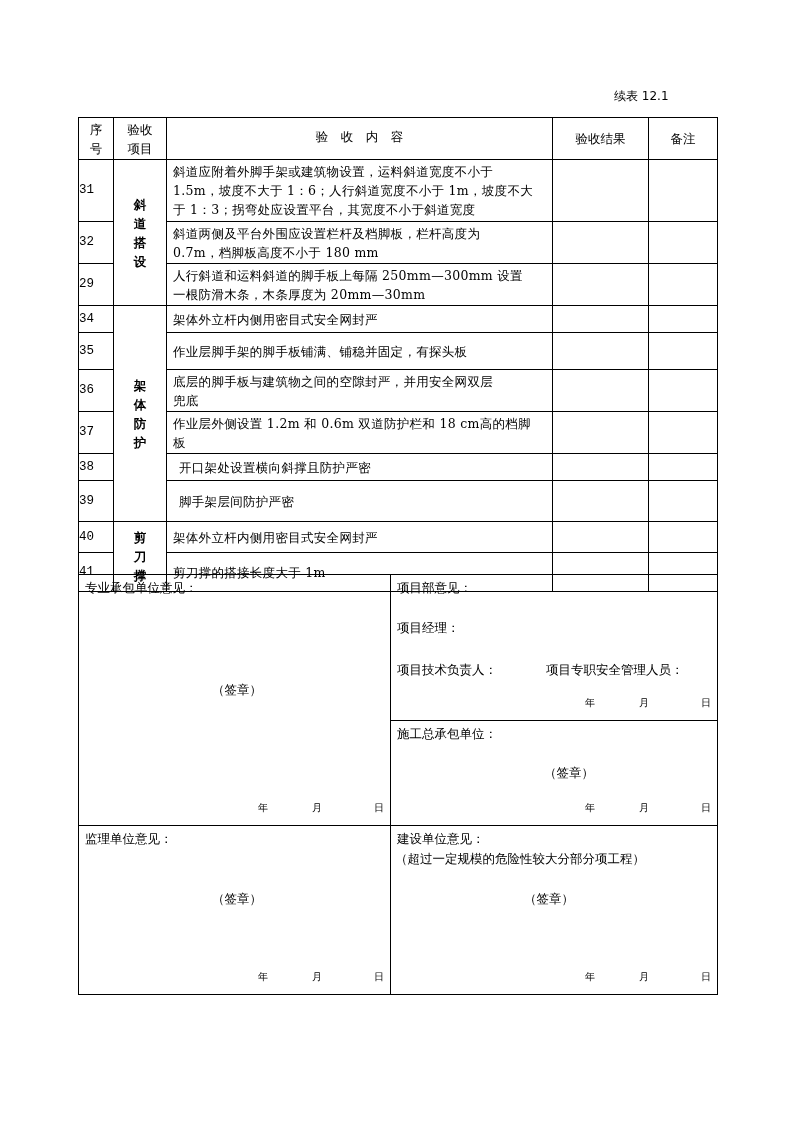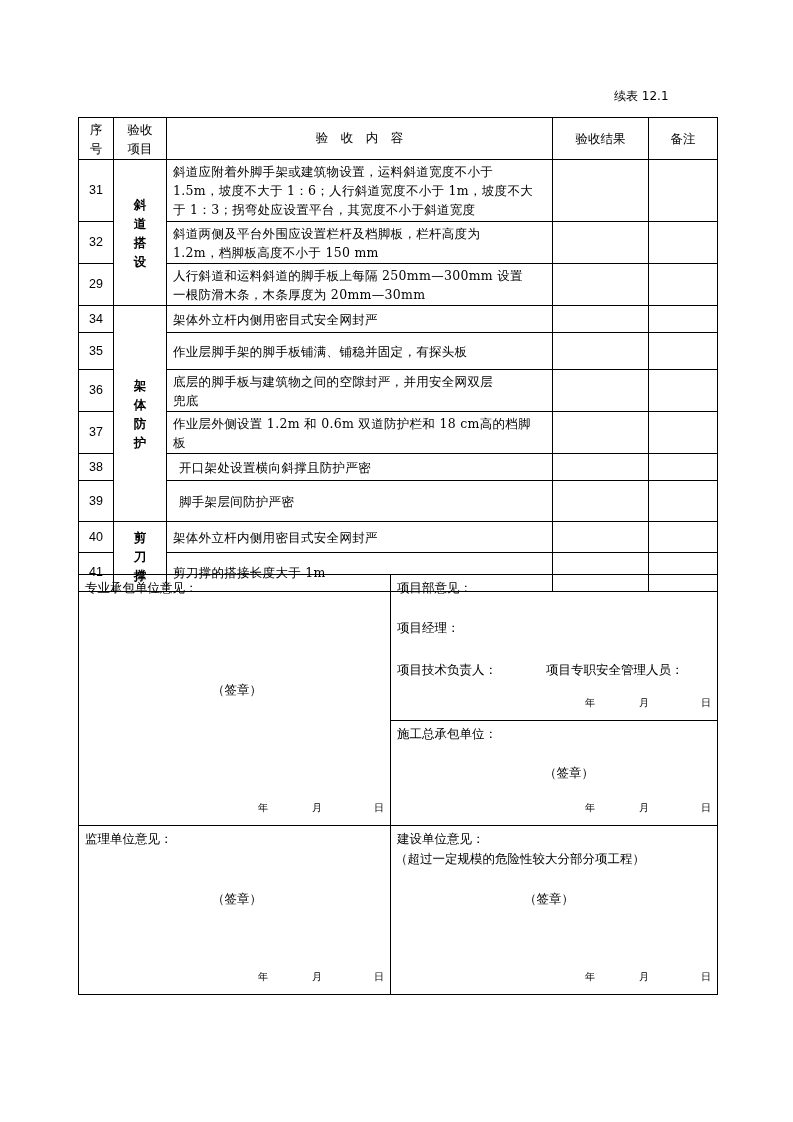--- a/index.html
+++ b/index.html
@@ -1,20 +1,20 @@
 <!DOCTYPE html>
 <html><head>
 <meta charset="utf-8">
 <style>
   html, body { margin: 0; padding: 0; background: #ffffff; }
   body { width: 793px; height: 1122px; position: relative; font-family: "DejaVu Serif", "Liberation Serif", serif; color: #000; }
   .caption { position: absolute; top: 88px; left: 614px; font-size: 12px; font-family: "DejaVu Sans", "Liberation Sans", sans-serif; }
   table.main { position: absolute; left: 78px; top: 117px; width: 639px; border-collapse: collapse; table-layout: fixed; }
   table.main td { border: 1px solid #000; padding: 0; font-size: 12.5px; line-height: 19px; vertical-align: middle; }
-  .num { text-align: center; font-family: Liberation Sans, sans-serif; font-size: 13px; }
+  .num { text-align: left; font-family: Liberation Mono, monospace; font-size: 13px; }
   .hdr { text-align: center; font-family: "DejaVu Sans", "Liberation Sans", sans-serif; font-size: 13px; line-height: 20px; }
   .cat { text-align: center; font-family: "DejaVu Sans", "Liberation Sans", sans-serif; font-size: 15px; font-weight: bold; line-height: 20px; }
   .content { padding: 0 4px 0 6px !important; text-align: left; letter-spacing: 0.3px; }
   .indent { padding-left: 12px !important; }
   .sect { position: relative; vertical-align: top !important; }
   .sect .label { position: absolute; left: 6px; top: 3px; font-size: 12.5px; }
   .sect .label2 { position: absolute; left: 6px; font-size: 12.5px; }
   .sect .seal { position: absolute; font-size: 12.5px; }
   .sect .date { position: absolute; right: 6px; bottom: 8px; font-size: 10px; word-spacing: 0; }
   .date span { display: inline-block; }
@@ -35,21 +35,21 @@
   <tbody>
       <tr style="height:42px">
     <td class="hdr">
           <div>序</div>
           <div>号</div>
         </td>
     <td class="hdr">
           <div>验收</div>
           <div>项目</div>
         </td>
-    <td class="hdr" style="font-family:Liberation Serif, serif;text-align:center;">验　收　内　容</td>
+    <td class="hdr" style="font-family:Liberation Mono, monospace;text-align:center;">验　收　内　容</td>
     <td class="hdr">验收结果</td>
     <td class="hdr">备注</td>
   </tr>
 
   <tr style="height:62px">
     <td class="num">31</td>
     <td class="cat" rowspan="3">
       <div>斜</div>
           <div>道</div>
           <div>搭</div>
@@ -61,21 +61,21 @@
           <div>于 1：3；拐弯处应设置平台，其宽度不小于斜道宽度</div>
     </td>
     <td></td>
     <td></td>
   </tr>
 
   <tr style="height:42px">
     <td class="num">32</td>
     <td class="content">
       <div>斜道两侧及平台外围应设置栏杆及档脚板，栏杆高度为</div>
-          <div>1.2m，档脚板高度不小于 150 mm</div>
+          <div>0.7m，档脚板高度不小于 180 mm</div>
     </td>
     <td></td>
     <td></td>
   </tr>
 
   <tr style="height:42px">
     <td class="num">29</td>
     <td class="content">
       <div>人行斜道和运料斜道的脚手板上每隔 250mm—300mm 设置</div>
           <div>一根防滑木条，木条厚度为 20mm—30mm</div>

